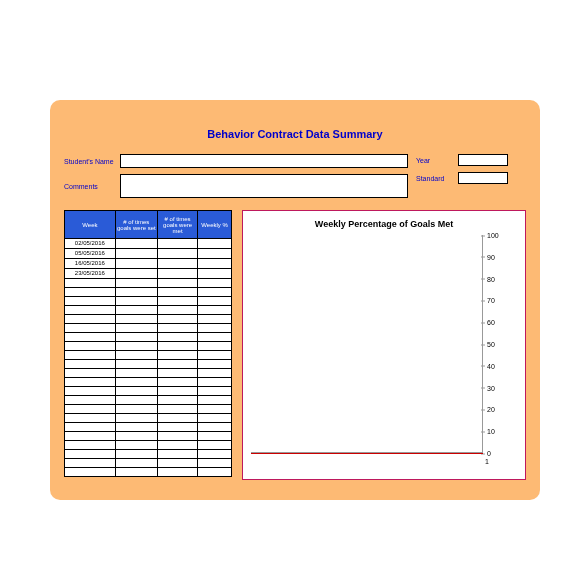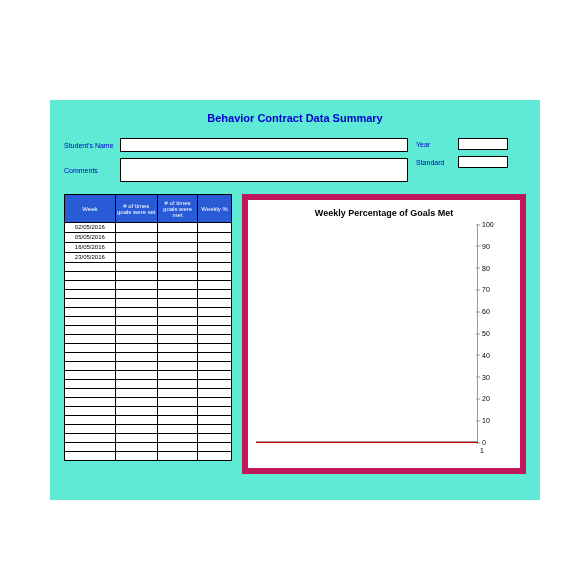--- a/index.html
+++ b/index.html
@@ -9,22 +9,23 @@
     height: 580px;
     background: #fff;
     font-family: Arial, sans-serif;
   }
   .page {
     position: absolute;
     left: 50px;
     top: 100px;
     width: 490px;
     height: 400px;
-    background: #5eead4;
-    padding: 12px 14px;
+    background: #fdba74;
+    padding: 28px 14px;
+    border-radius: 10px;
   }
   .title {
     text-align: center;
     color: #0000cc;
     font-weight: bold;
     font-size: 11px;
     margin-bottom: 14px;
   }
   .form-area { display: flex; gap: 8px; margin-bottom: 6px; }
   .left-form { flex: 1; }
@@ -59,21 +60,21 @@
     border: 1px solid #000;
     font-size: 6px;
     text-align: center;
     height: 9px;
     padding: 0;
     line-height: 9px;
   }
   .chart-panel {
     flex: 1;
     background: #fff;
-    border: 6px solid #be185d;
+    border: 1px solid #be185d;
     position: relative;
     padding: 8px 8px 14px 8px;
   }
   .chart-title { text-align: center; font-size: 9px; font-weight: bold; margin-bottom: 6px; }
   .plot-area {
     position: relative;
     height: 230px;
     margin-right: 6px;
   }
   .axis-y {

